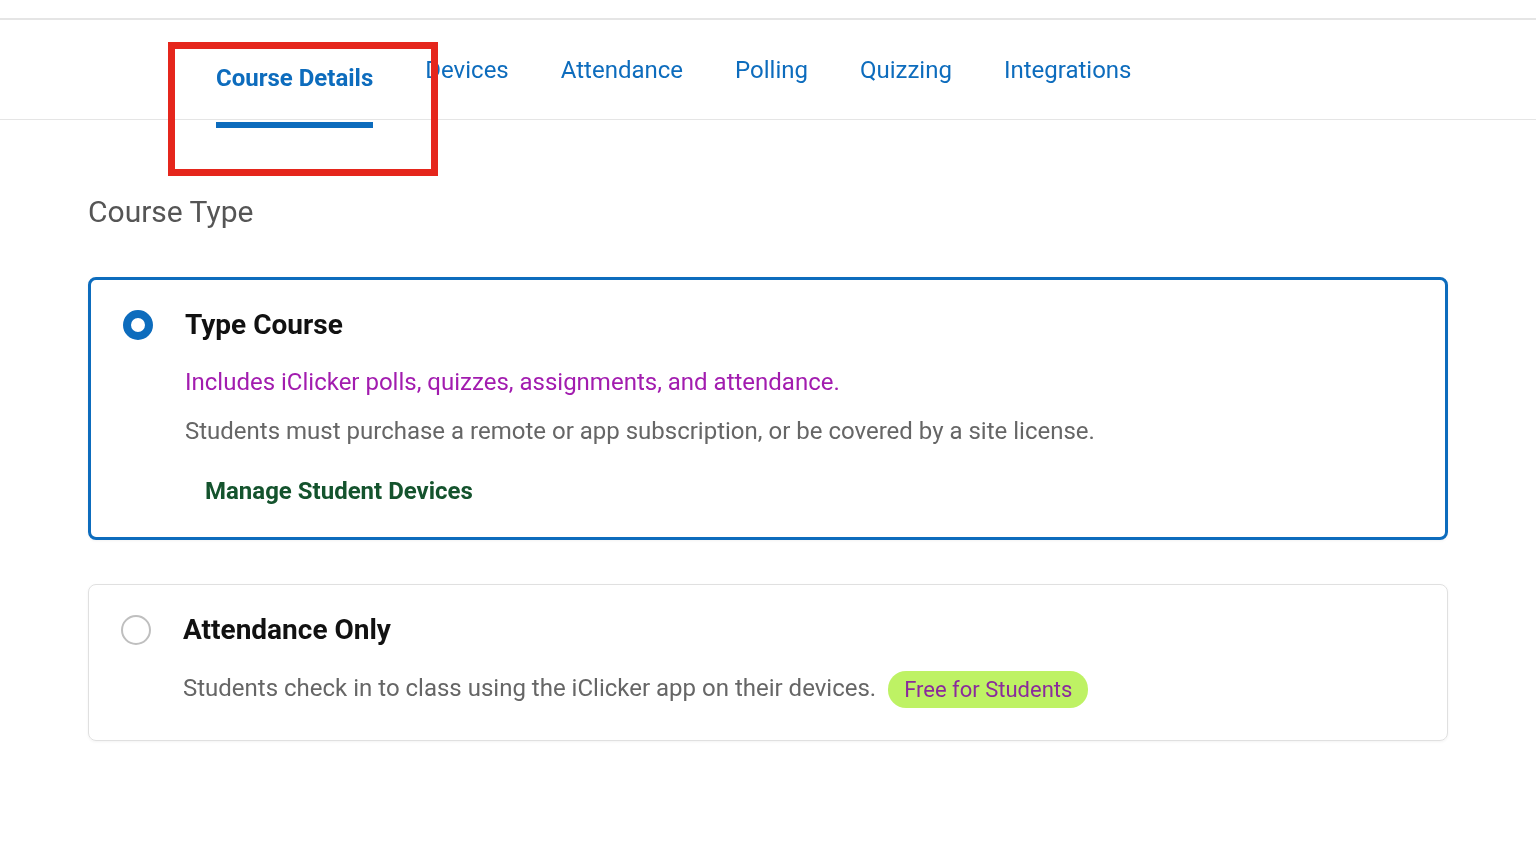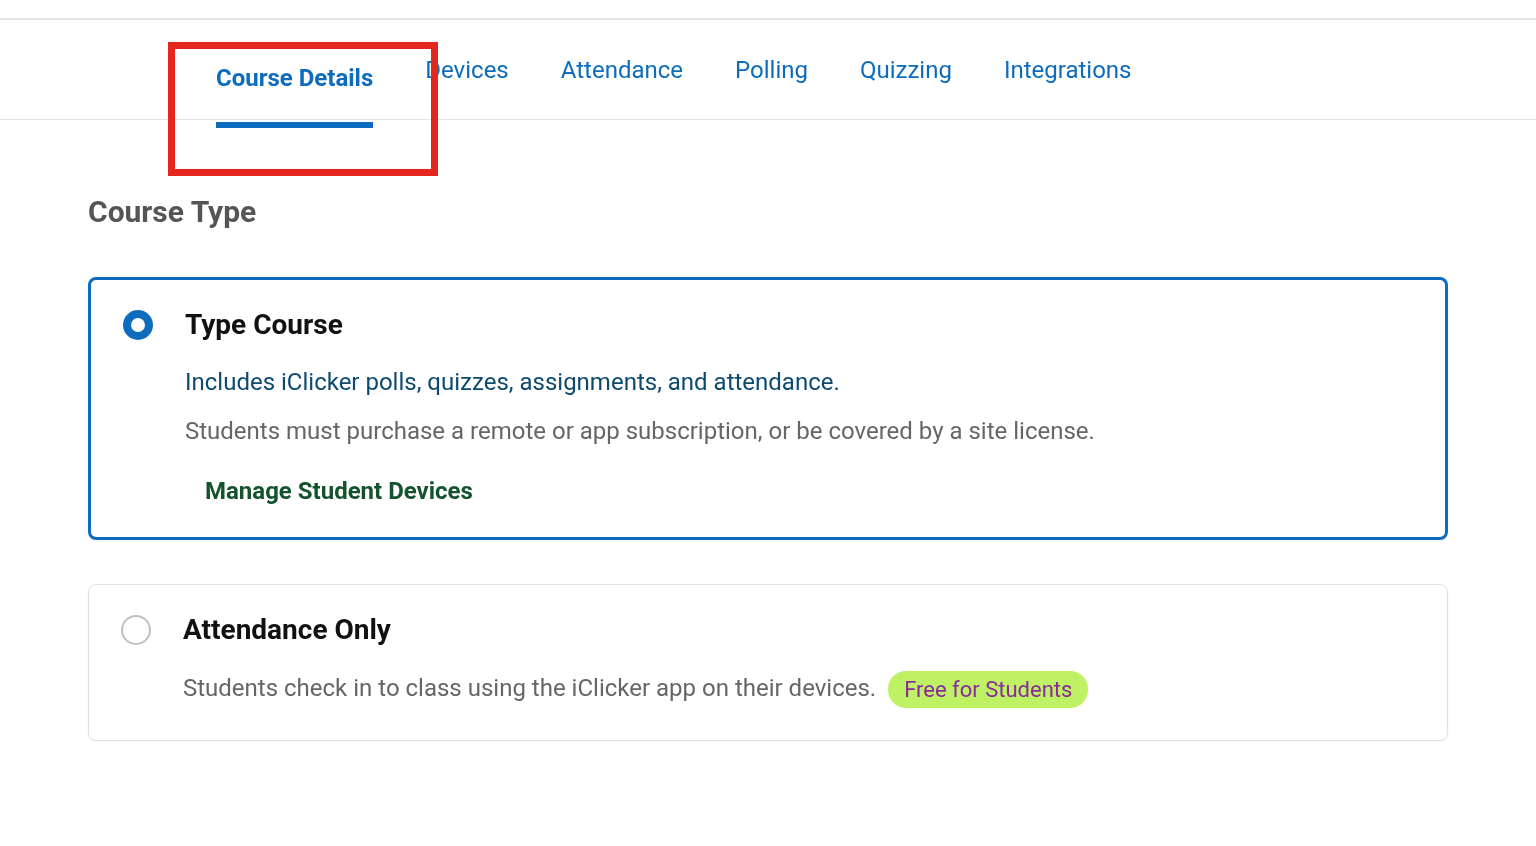--- a/index.html
+++ b/index.html
@@ -54,21 +54,21 @@
       width: 270px;
       height: 134px;
       pointer-events: none;
       z-index: 10;
     }
     .content {
       padding: 74px 88px 40px 88px;
     }
     .section-heading {
       font-size: 30px;
-      font-weight: 700;
+      font-weight: 400;
       color: #555;
       margin-bottom: 48px;
     }
     .option-card {
       border-radius: 8px;
       padding: 28px 32px 32px 32px;
       margin-bottom: 44px;
       display: flex;
       align-items: flex-start;
       gap: 32px;
@@ -102,21 +102,21 @@
       flex: 1;
     }
     .option-title {
       font-size: 28px;
       font-weight: 700;
       color: #111;
       margin-bottom: 24px;
     }
     .option-desc {
       font-size: 24px;
-      color: #0c4a6e;
+      color: #a21caf;
       line-height: 1.45;
       margin-bottom: 14px;
     }
     .option-subdesc {
       font-size: 24px;
       color: #666;
       line-height: 1.45;
       margin-bottom: 28px;
     }
     .option-link {

